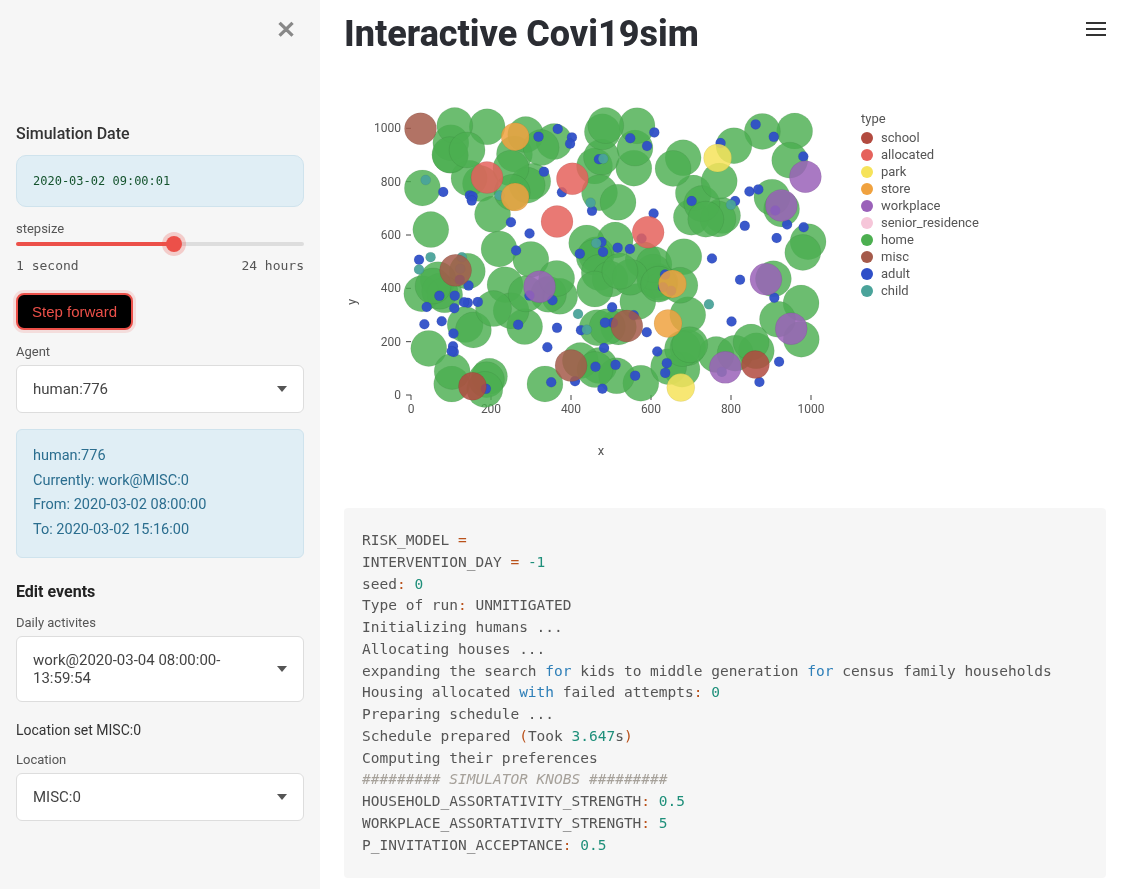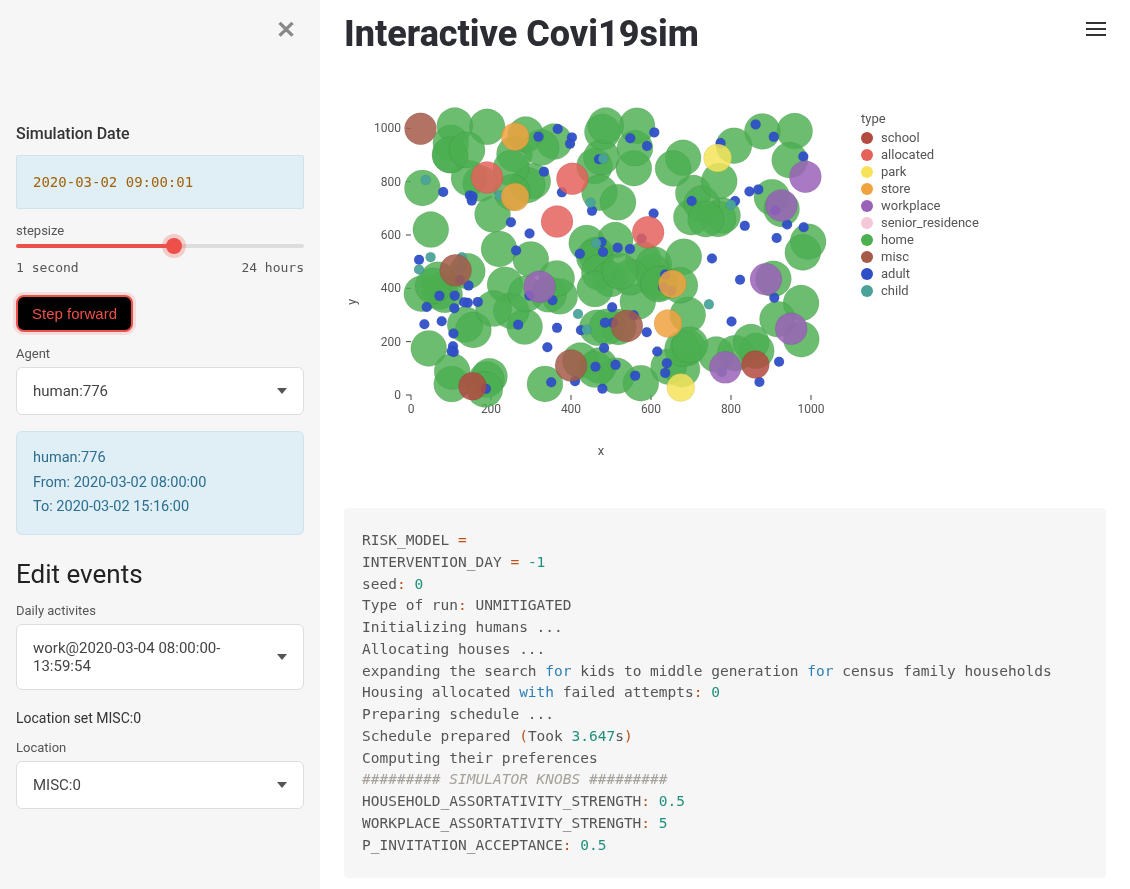--- a/index.html
+++ b/index.html
@@ -36,24 +36,24 @@
     }
     .sidebar-label {
       font-size: 13px;
       color: #555;
       margin-top: 14px;
       margin-bottom: 6px;
     }
     .date-box {
       background: #e0eef5;
       border: 1px solid #cfe3ed;
-      border-radius: 2px;
+      border-radius: 10px;
       padding: 18px 16px;
-      color: #a16207;
-      font-size: 14px;
+      color: #14532d;
+      font-size: 12px;
       font-family: ui-monospace, SFMono-Regular, Menlo, Consolas, monospace;
     }
     .slider-wrap { margin-top: 4px; position: relative; }
     .slider-value {
       color: #ec5049;
       font-family: ui-monospace, SFMono-Regular, Menlo, Consolas, monospace;
       font-size: 13px;
       position: relative;
       left: 150px;
       margin-bottom: 2px;
@@ -116,22 +116,22 @@
       background: #e0eef5;
       border: 1px solid #cfe3ed;
       border-radius: 6px;
       padding: 14px 16px;
       margin-top: 16px;
       color: #2b6e8f;
       font-size: 14.5px;
       line-height: 1.7;
     }
     .section-heading {
-      font-size: 26px;
-      font-weight: 400;
+      font-size: 16px;
+      font-weight: 700;
       color: #222;
       margin-top: 24px;
       margin-bottom: 8px;
     }
     .loc-set {
       font-size: 14px;
       color: #333;
       margin-top: 20px;
     }
     .main {
@@ -228,20 +228,21 @@
   <button class="step-btn">Step forward</button>
 
   <div class="sidebar-label">Agent</div>
   <div class="select">
     <span>human:776</span>
     <span class="caret"></span>
   </div>
 
   <div class="info-card">
     <div>human:776</div>
+    <div>Currently: work@MISC:0</div>
     <div>From: 2020-03-02 08:00:00</div>
     <div>To: 2020-03-02 15:16:00</div>
   </div>
 
   <div class="section-heading">Edit events</div>
 
   <div class="sidebar-label">Daily activites</div>
   <div class="select">
     <span>work@2020-03-04 08:00:00-13:59:54</span>
     <span class="caret"></span>

